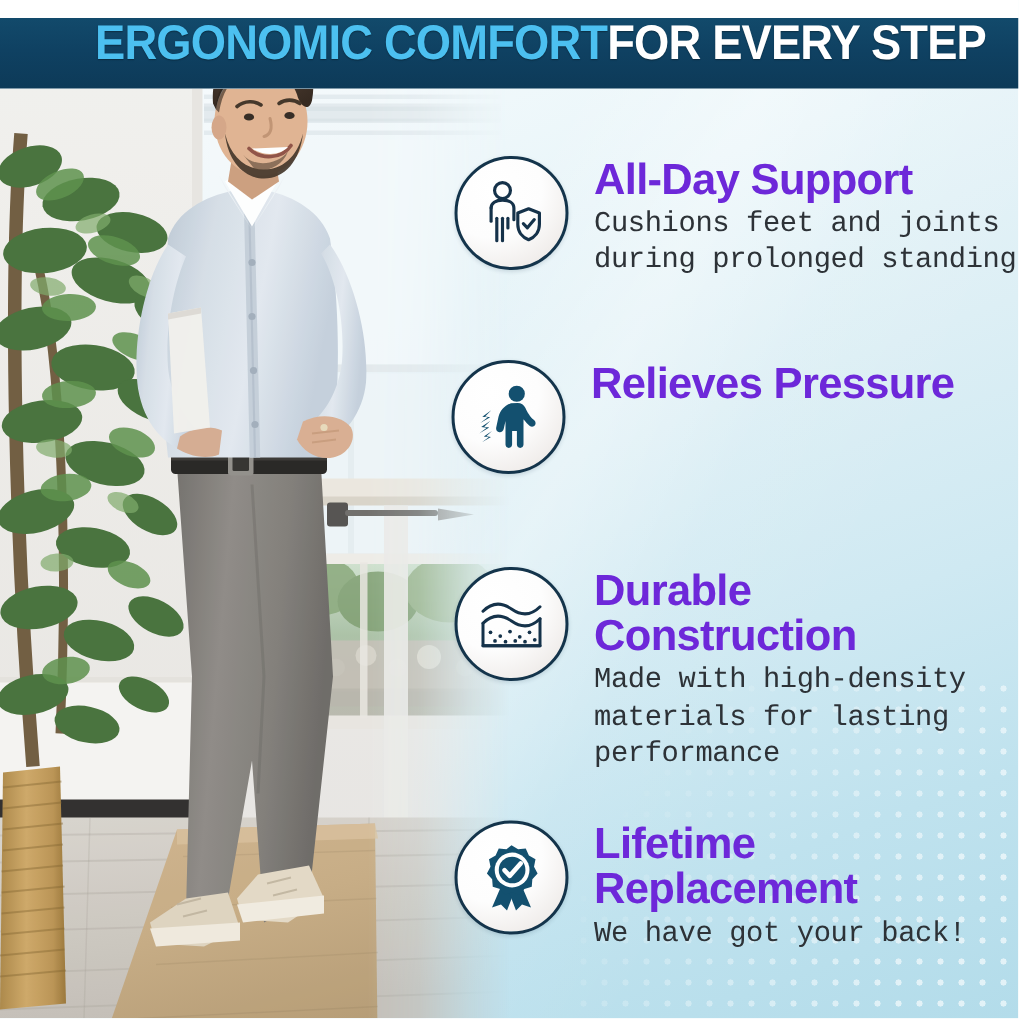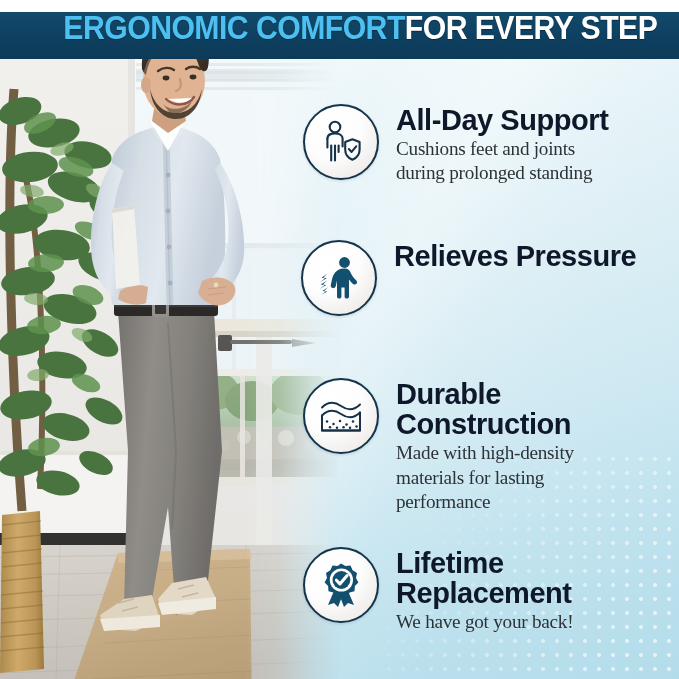--- a/index.html
+++ b/index.html
@@ -132,27 +132,27 @@
 
   .feature-text {
     margin-left: 17px;
     padding-top: 1px;
   }
   .feature-title {
     font-family: "Liberation Sans", sans-serif;
     font-weight: 700;
     font-size: 29px;
     line-height: 1.04;
-    color: #0f172a;
+    color: #6d28d9;
     letter-spacing: -0.45px;
     margin: 0 0 2px 0;
     white-space: pre-line;
   }
   .feature-desc {
-    font-family: Liberation Serif, serif;
+    font-family: Liberation Mono, monospace;
     font-weight: 400;
     font-size: 19.2px;
     line-height: 1.26;
     color: #2d3237;
     letter-spacing: -0.25px;
     margin: 0;
     white-space: pre-line;
   }
 
   

